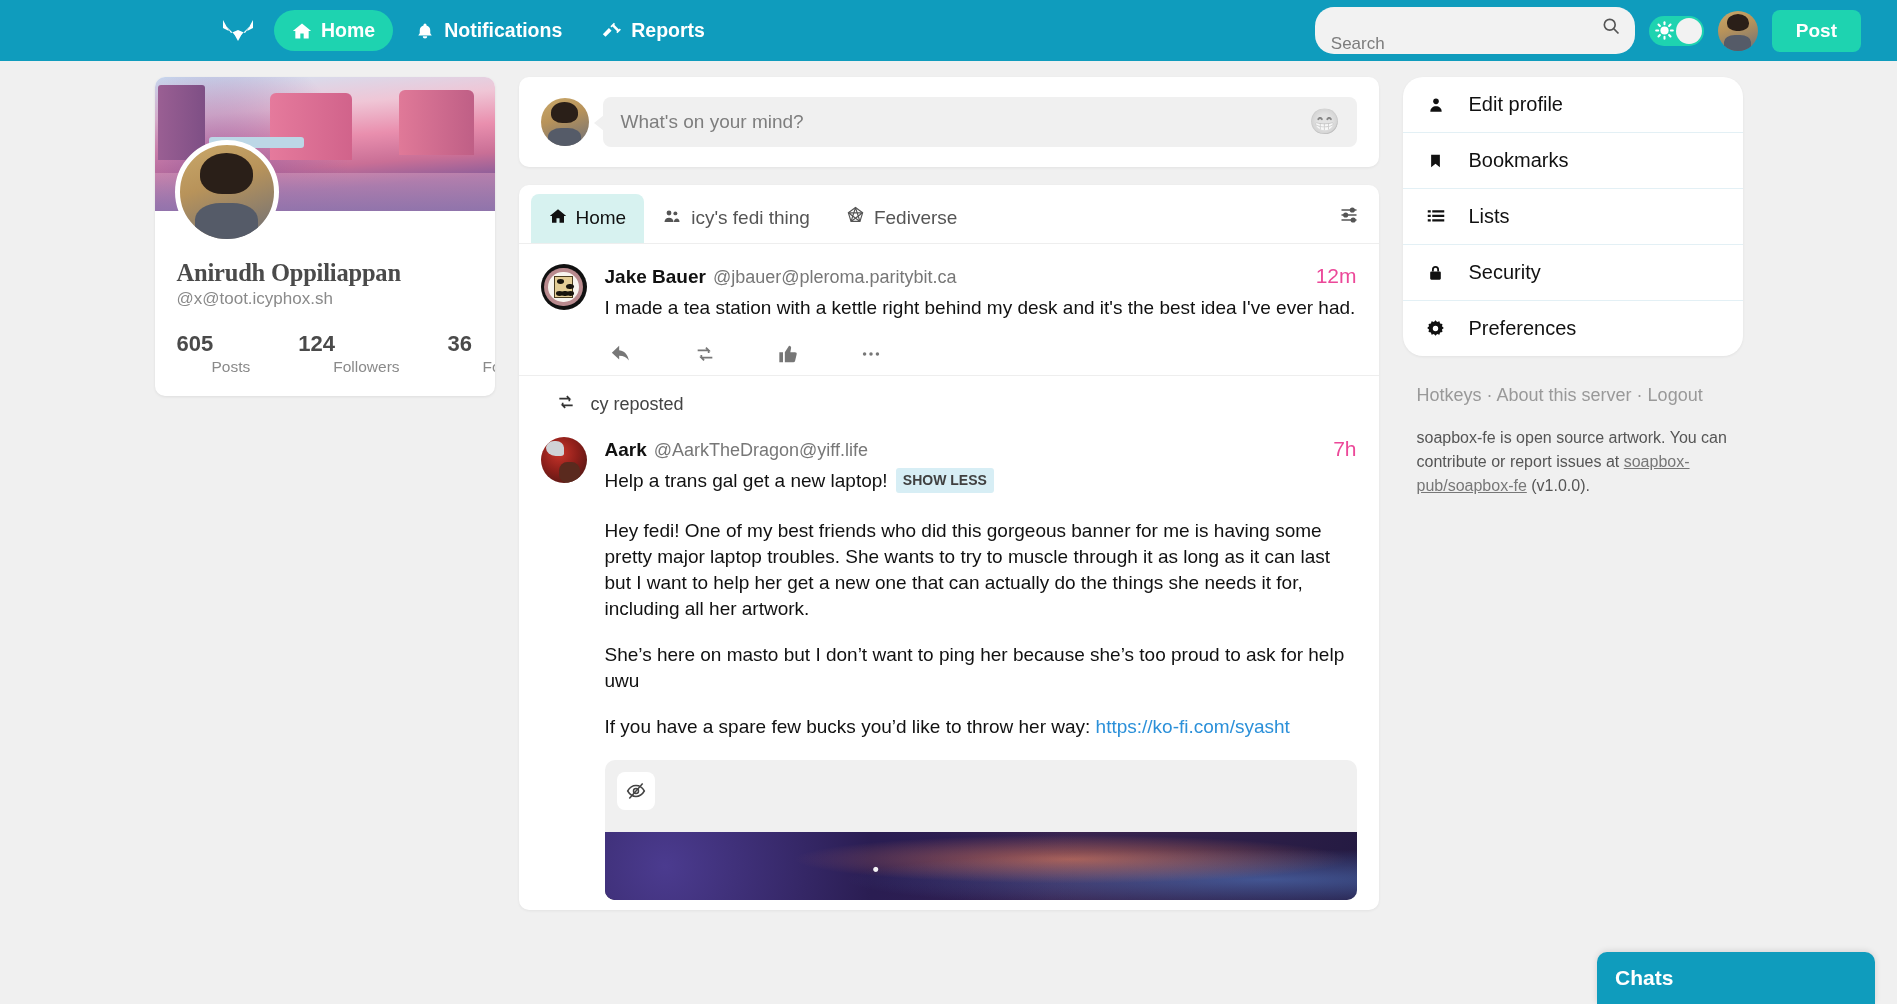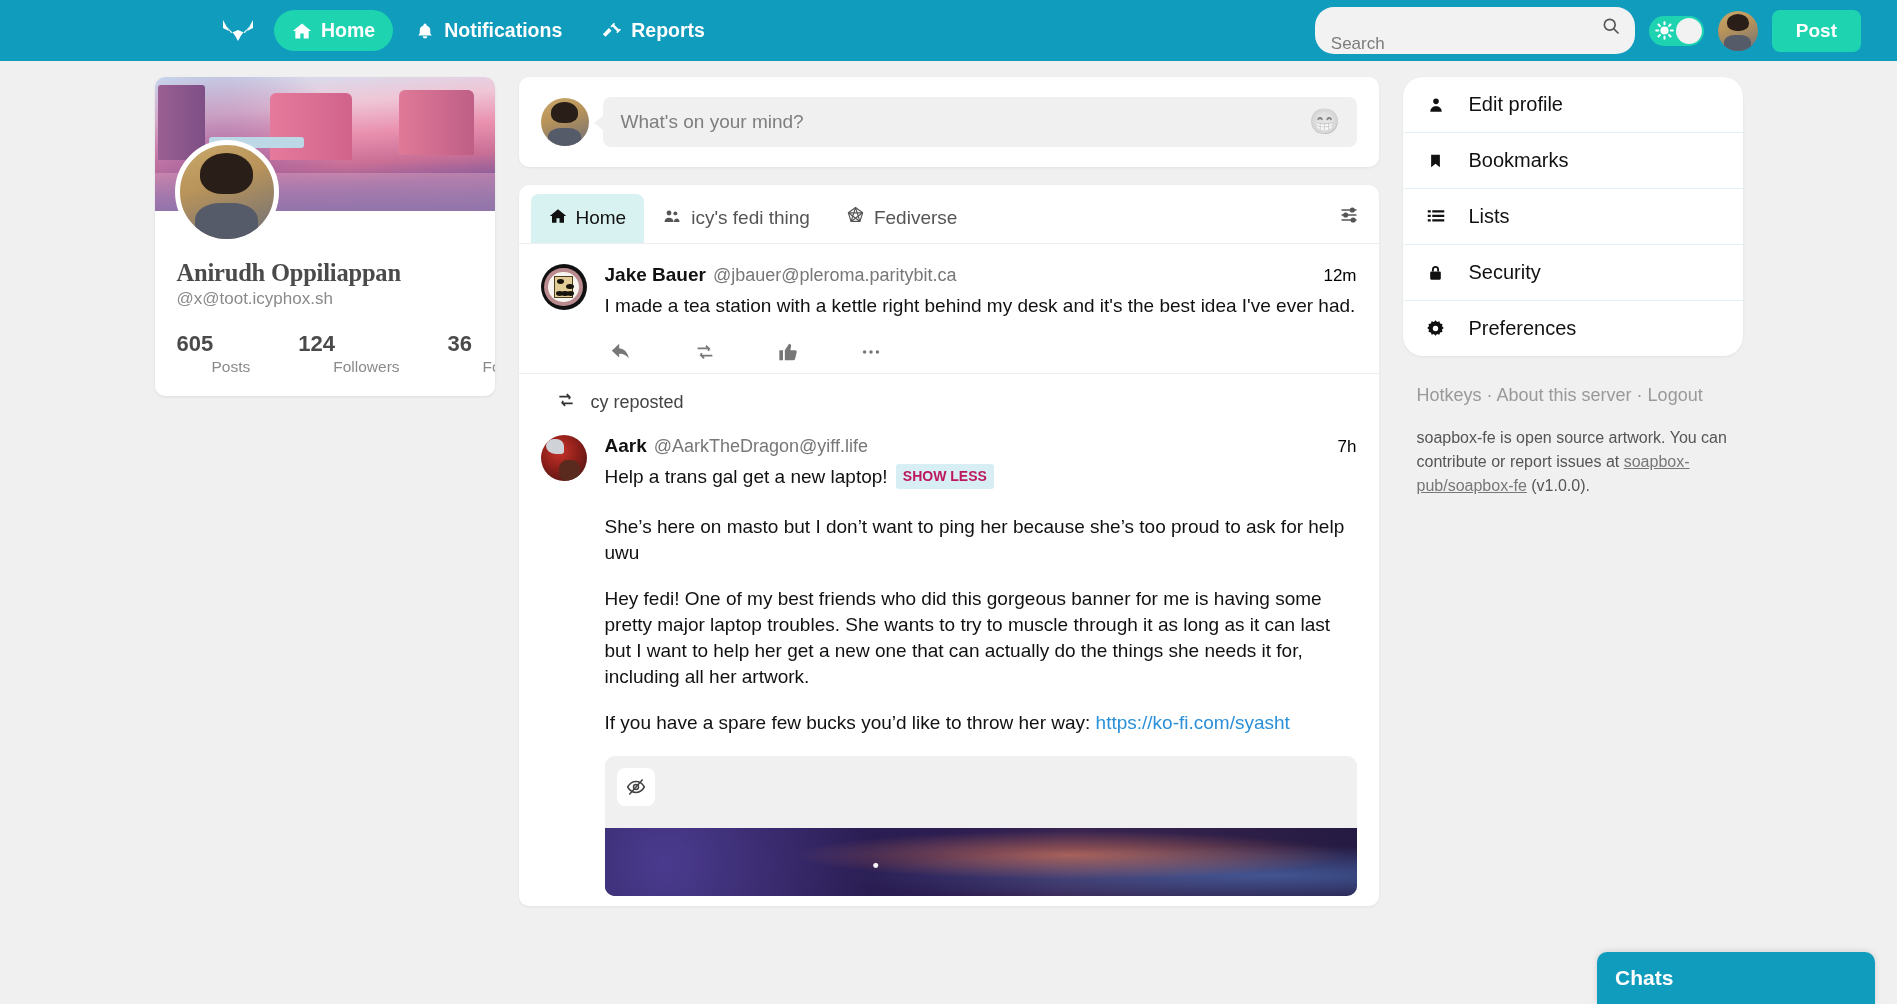--- a/index.html
+++ b/index.html
@@ -164,27 +164,27 @@
   .repost-head {
     display:flex; align-items:center; gap: 14px;
     padding: 16px 22px 4px 36px; font-size: 18px; color: #444;
   }
   .post-row { display: flex; gap: 18px; }
   .post-avatar { width: 46px; height: 46px; border-radius: 50%; overflow: hidden; flex-shrink: 0; }
   .post-main { flex: 1; min-width: 0; }
   .post-head { display: flex; align-items: baseline; }
   .post-author { font-size: 19px; font-weight: bold; color: #111; margin-right: 7px; }
   .post-handle { font-size: 18px; color: #777; }
-  .post-time { margin-left: auto; font-size: 17px; color: #000000; white-space: nowrap; padding-left: 10px; }
+  .post-time { margin-left: auto; font-size: 21px; color: #ec4899; white-space: nowrap; padding-left: 10px; }
   .post-text { font-size: 19px; color: #111; line-height: 1.37; margin-top: 7px; }
   .post-text p { margin-bottom: 20px; }
   .post-text p:last-child { margin-bottom: 0; }
   .post-link { color: #2b90d9; text-decoration: none; word-break: break-all; }
   .show-less {
-    display: inline-block; background: #d7eef5; color: #be185d;
+    display: inline-block; background: #d7eef5; color: #404040;
     font-size: 14px; font-weight: bold; padding: 3px 7px;
     border-radius: 3px; cursor: pointer; vertical-align: 2px; margin-left: 3px;
   }
   .post-actions { display: flex; gap: 60px; margin-top: 22px; padding-left: 4px; color: #777; }
   .act { cursor: pointer; display:flex; align-items:center; }
 
   .media-box {
     margin-top: 20px; border-radius: 10px; overflow: hidden;
     background: #f0f0f0; position: relative; height: 140px;
   }
@@ -459,22 +459,22 @@
                 <div class="post-head">
                   <span class="post-author">Aark</span>
                   <span class="post-handle">@AarkTheDragon@yiff.life</span>
                   <span class="post-time">7h</span>
                 </div>
                 <div class="post-text">
                   <span>Help a trans gal get a new laptop!</span>
                   <span class="show-less">SHOW LESS</span>
                 </div>
                 <div class="post-text" style="margin-top:24px">
+                  <p>Hey fedi! One of my best friends who did this gorgeous banner for me is having some pretty major laptop troubles. She wants to try to muscle through it as long as it can last but I want to help her get a new one that can actually do the things she needs it for, including all her artwork.</p>
                   <p>She’s here on masto but I don’t want to ping her because she’s too proud to ask for help uwu</p>
-                  <p>Hey fedi! One of my best friends who did this gorgeous banner for me is having some pretty major laptop troubles. She wants to try to muscle through it as long as it can last but I want to help her get a new one that can actually do the things she needs it for, including all her artwork.</p>
                   <p><span>If you have a spare few bucks you’d like to throw her way: </span><a class="post-link">https://ko-fi.com/syasht</a></p>
                 </div>
                 <div class="media-box">
                   <div class="media-hide-btn">
                     <svg width="20" height="20" viewBox="0 0 24 24" fill="none" stroke="#444" stroke-width="1.8">
                       <path d="M2 12s3.8-6.5 10-6.5S22 12 22 12s-3.8 6.5-10 6.5S2 12 2 12z"></path>
                       <circle cx="12" cy="12" r="3"></circle>
                         <line x1="4" y1="21" x2="20" y2="3"></line>
                     </svg>
                   </div>

